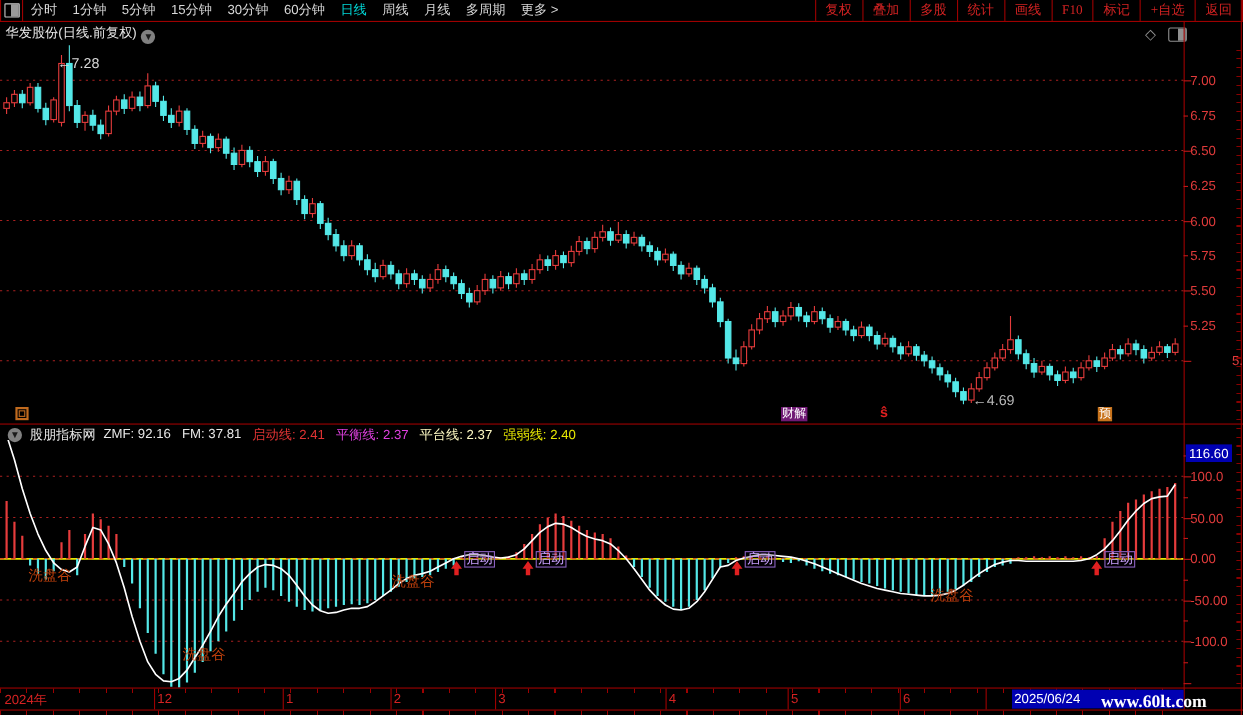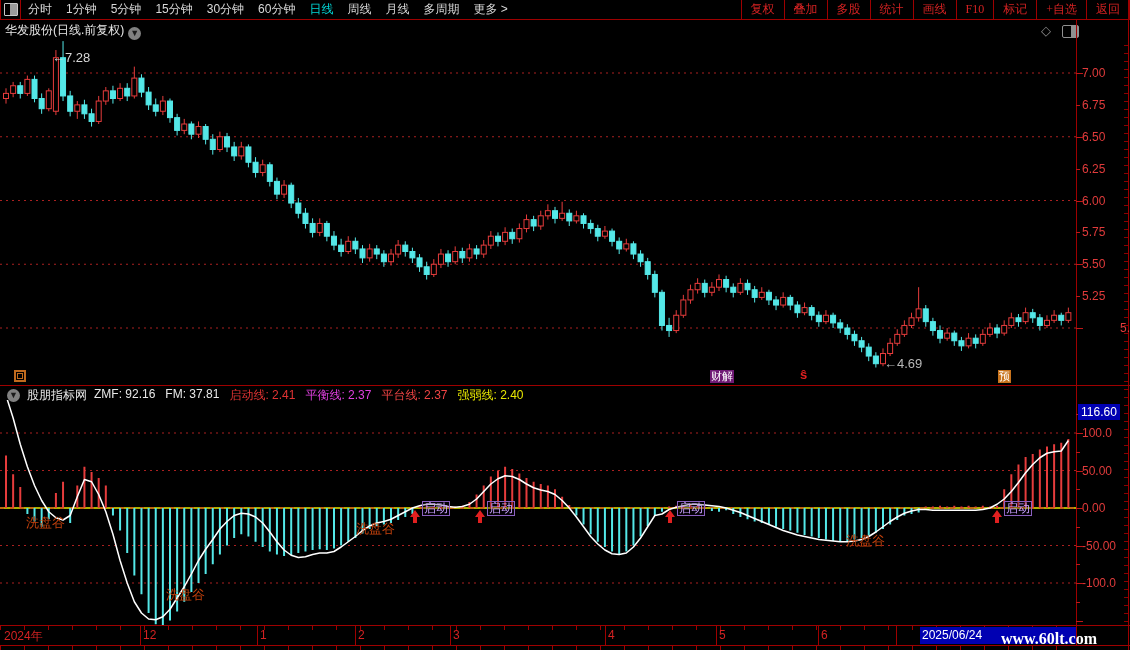--- a/index.html
+++ b/index.html
@@ -575,21 +575,21 @@
       <i></i>
     </div>
   <div class="ind-header">
     <span class="chev">▼</span>
     <span style="color:#e8e8e8">股朋指标网</span>
     <span id="ind-fields" style="display:flex;gap:10px">
         <span style="color: rgb(232, 232, 232);">ZMF: 92.16</span>
         <span style="color: rgb(232, 232, 232);">FM: 37.81</span>
         <span style="color: rgb(224, 51, 51);">启动线: 2.41</span>
         <span style="color: rgb(224, 64, 224);">平衡线: 2.37</span>
-        <span style="color: #ef4444;">平台线: 2.37</span>
+        <span style="color: #fef9c3;">平台线: 2.37</span>
         <span style="color: rgb(232, 232, 0);">强弱线: 2.40</span>
       </span>
   </div>
 
   <div class="vl" style="left:1076px;top:19px;height:626px"></div>
   <div class="vl" style="left:1128px;top:0;height:650px"></div>
   <div class="hl" style="left:0;top:385px;width:1130px"></div>
   <div class="hl" style="left:0;top:625px;width:1130px"></div>
   <div class="hl" style="left:0;top:645px;width:1130px"></div>
   <div class="tickstrip" style="left:0;top:626px"></div>

